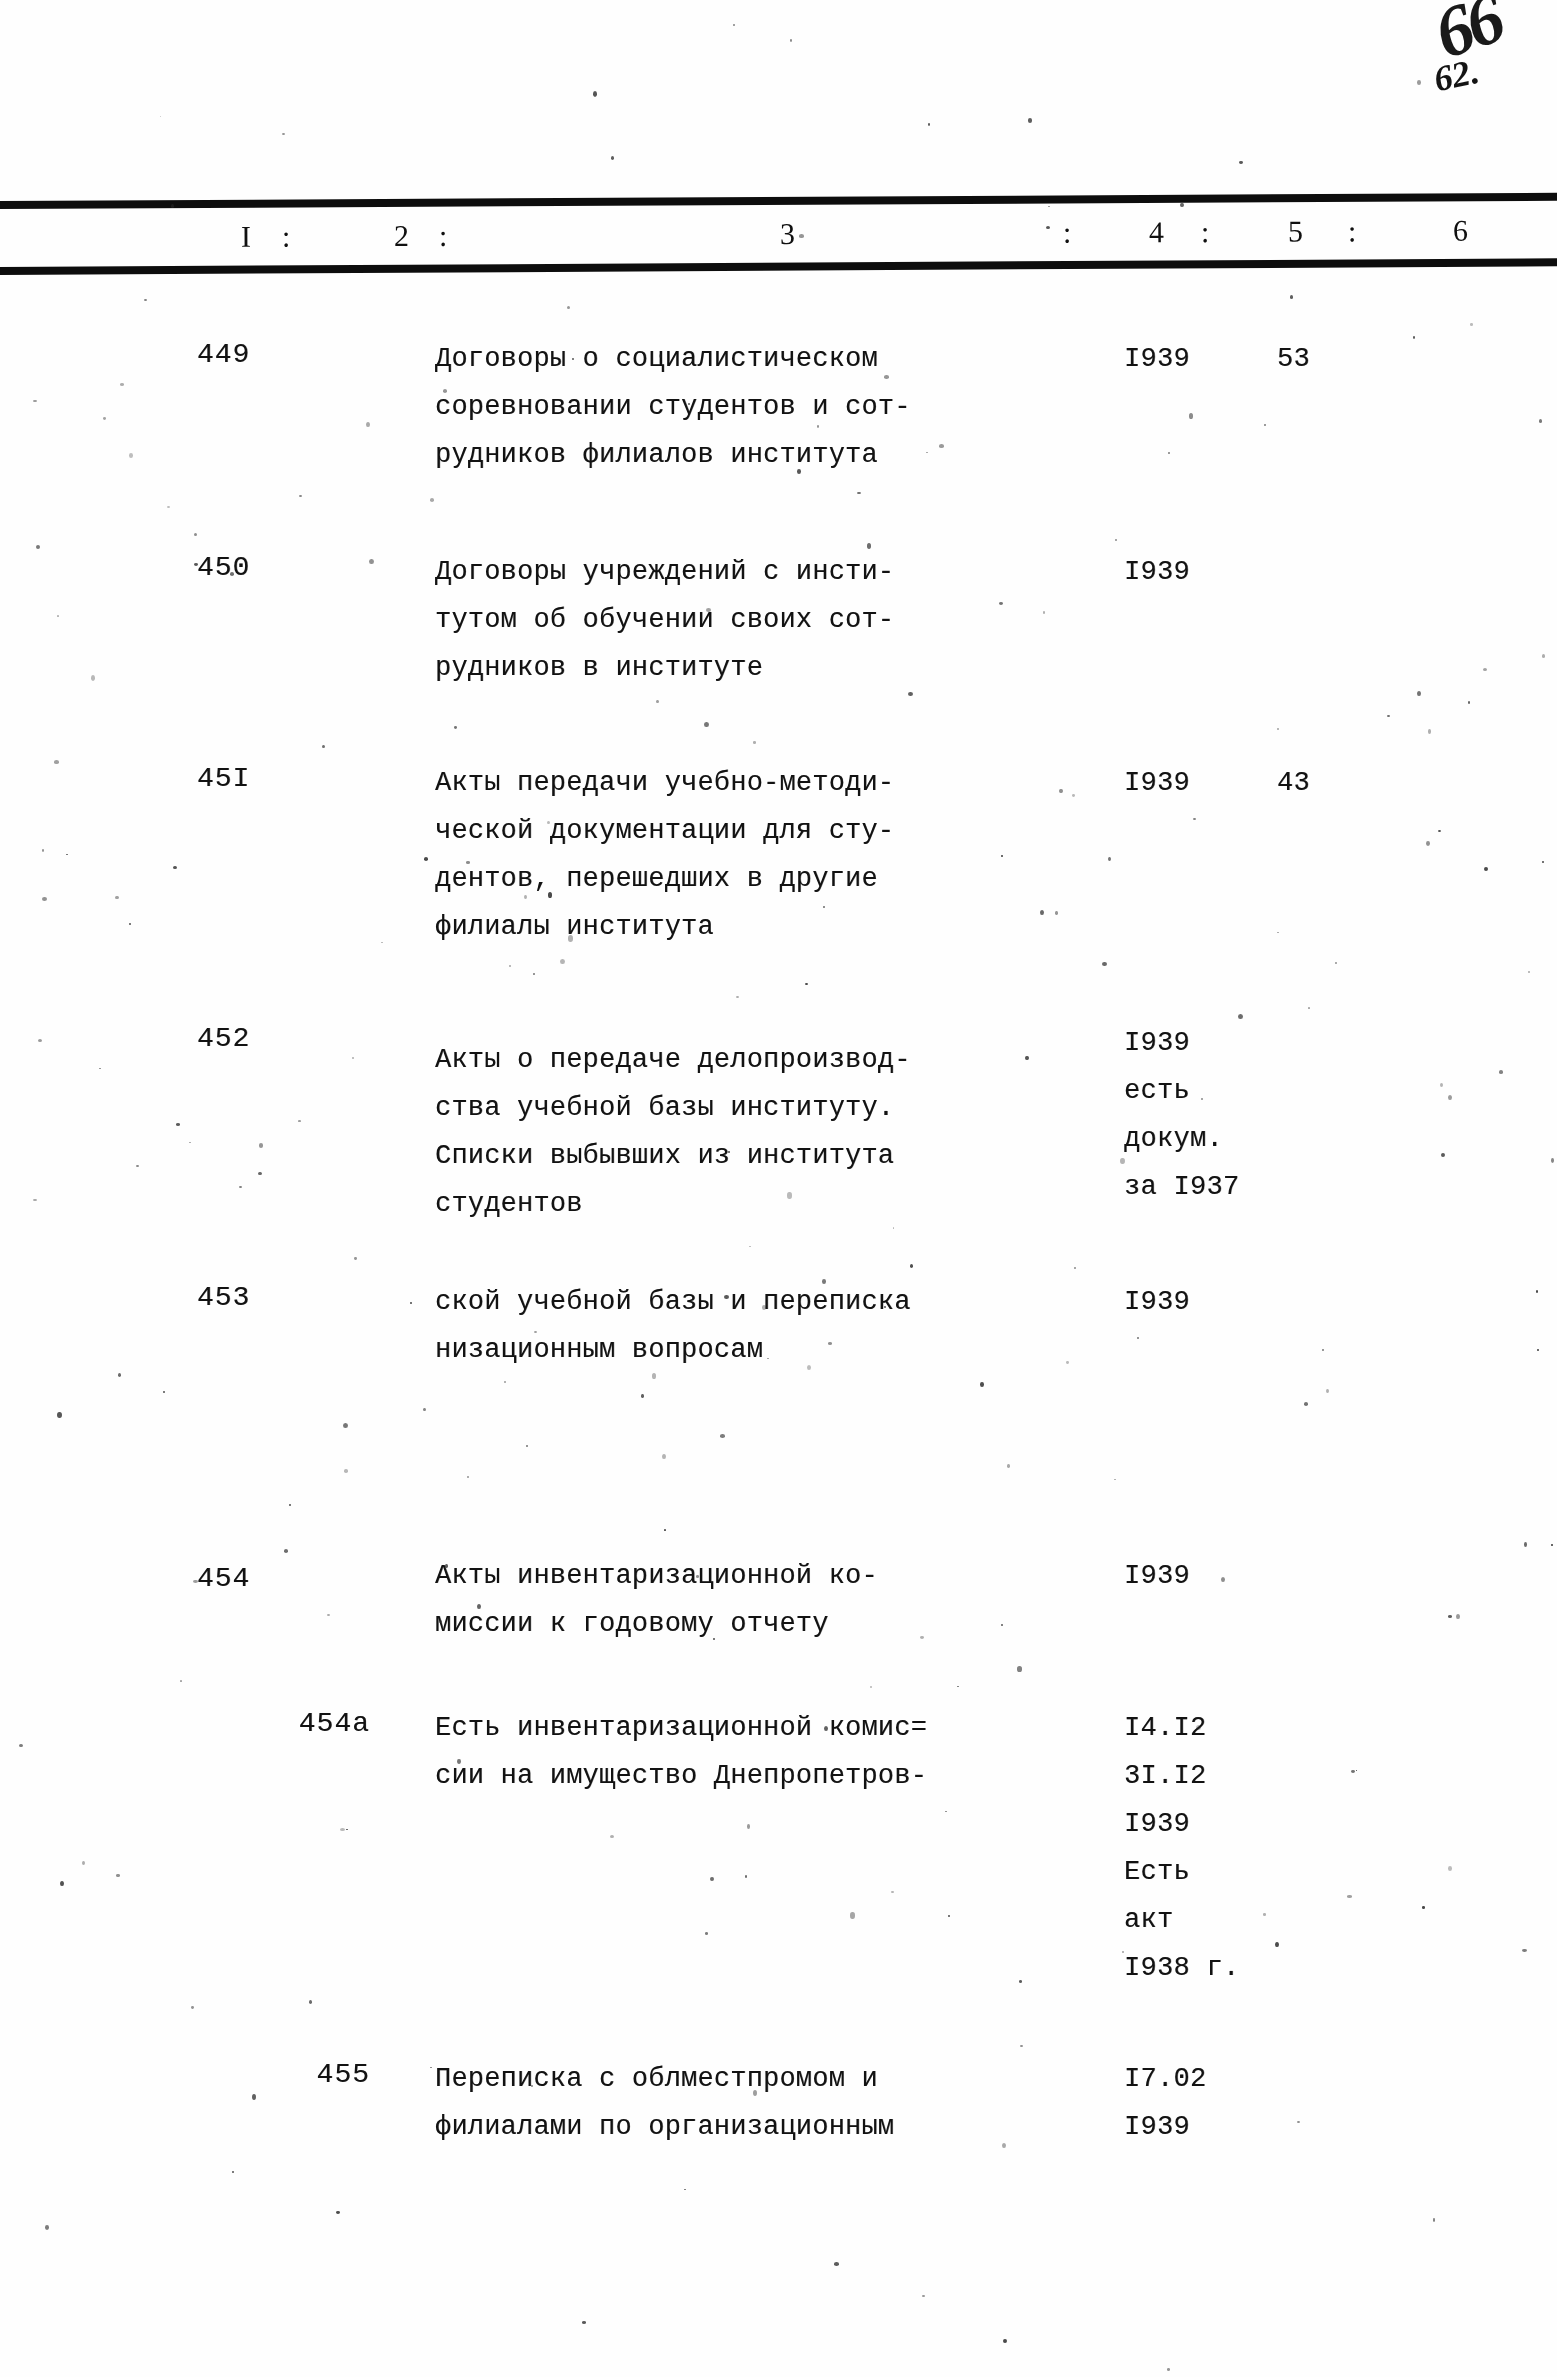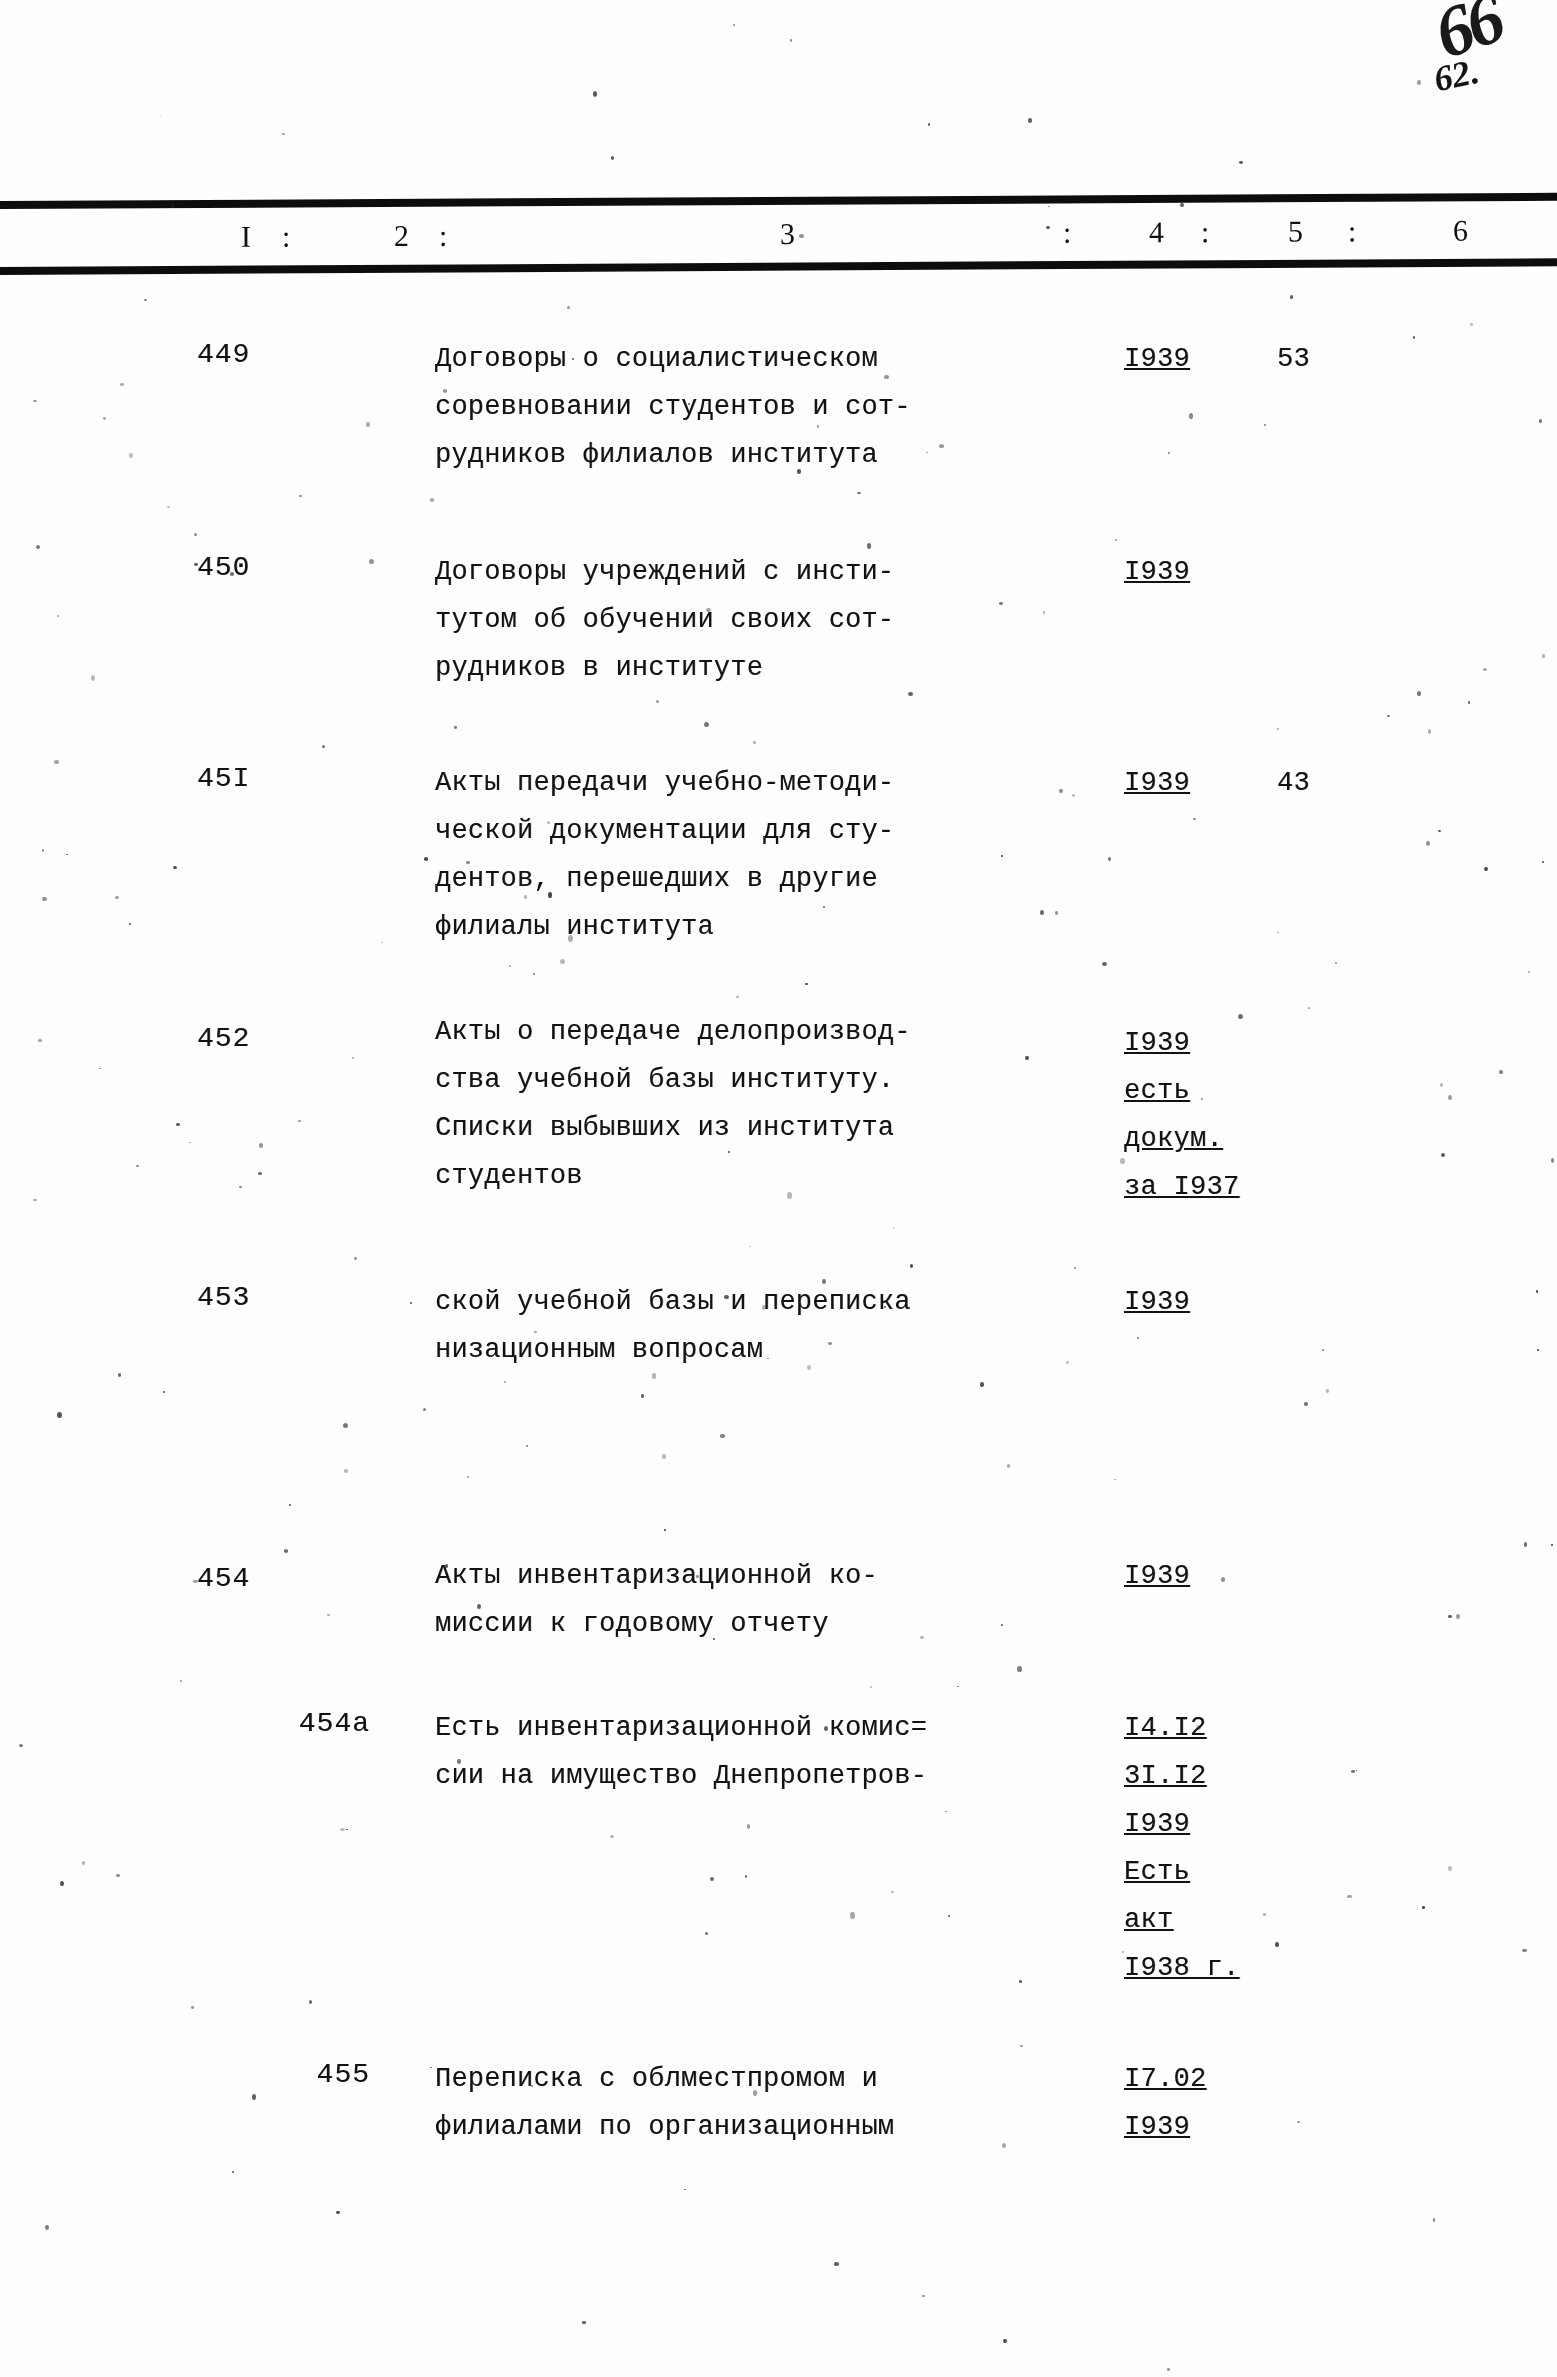--- a/index.html
+++ b/index.html
@@ -138,21 +138,20 @@
   .c-dates {
     position: absolute;
     left: 1124px;
     width: 166px;
   }
   .c-dates .ln {
     font-size: 27px;
     letter-spacing: 0.3px;
     line-height: 48px;
     white-space: pre;
-    text-decoration: underline;
   }
 
   .c-count {
     position: absolute;
     left: 1277px;
     width: 97px;
     font-size: 27px;
     letter-spacing: 0.3px;
     line-height: 48px;
     white-space: pre;
@@ -221,21 +220,21 @@
       <div class="ln">филиалы института</div>
     </div>
     <div class="c-dates" style="top:17.3px">
       <div class="ln">I939</div>
     </div>
     <div class="c-count" style="top:17.3px">43</div>
   </div>
 
   <div class="row" style="top:1002px">
     <div class="c-num" style="top:21px">452</div>
-    <div class="c-title" style="top:6px">
+    <div class="c-title" style="top:34px">
       <div class="ln">Акты о передаче делопроизвод-</div>
       <div class="ln">ства учебной базы институту.</div>
       <div class="ln">Списки выбывших из института</div>
       <div class="ln">студентов</div>
     </div>
     <div class="c-dates" style="top:17.3px">
       <div class="ln">I939</div>
       <div class="ln">есть</div>
       <div class="ln">докум.</div>
       <div class="ln">за I937</div>

